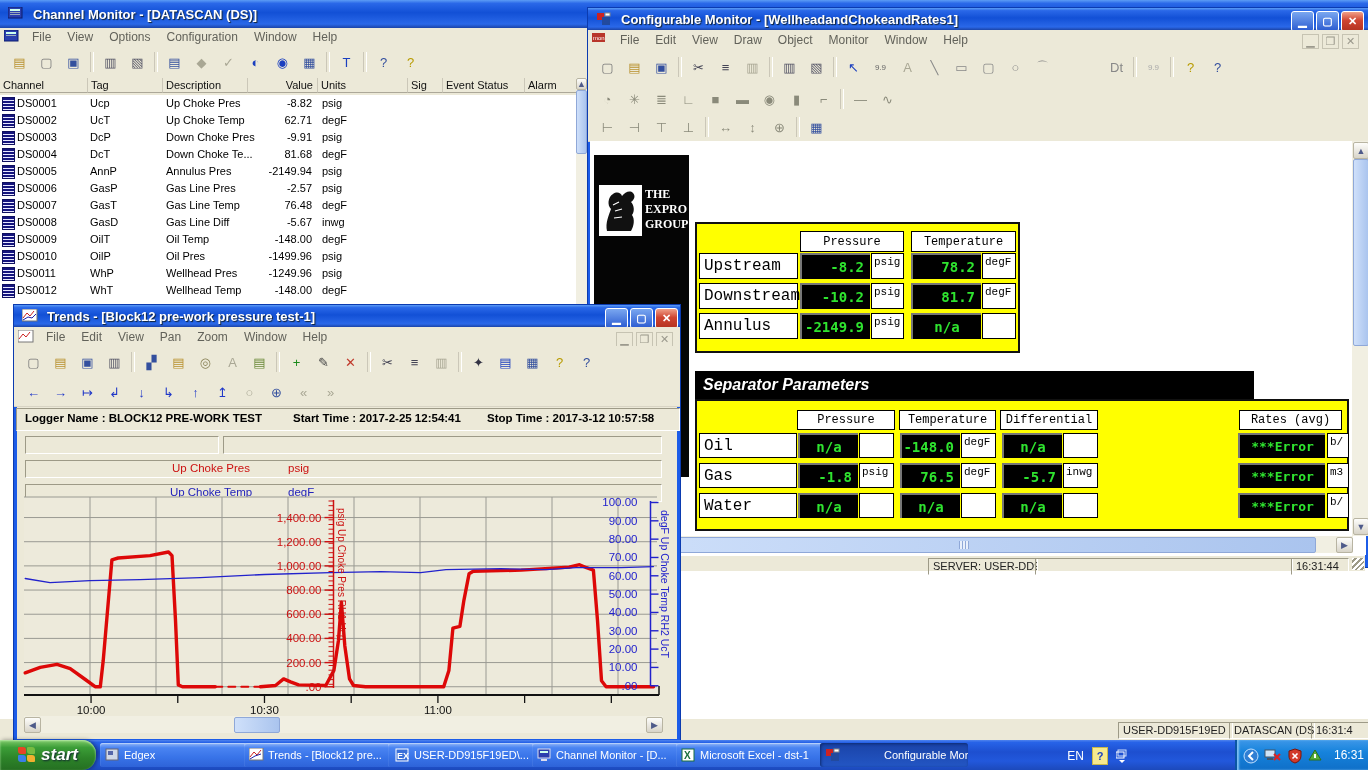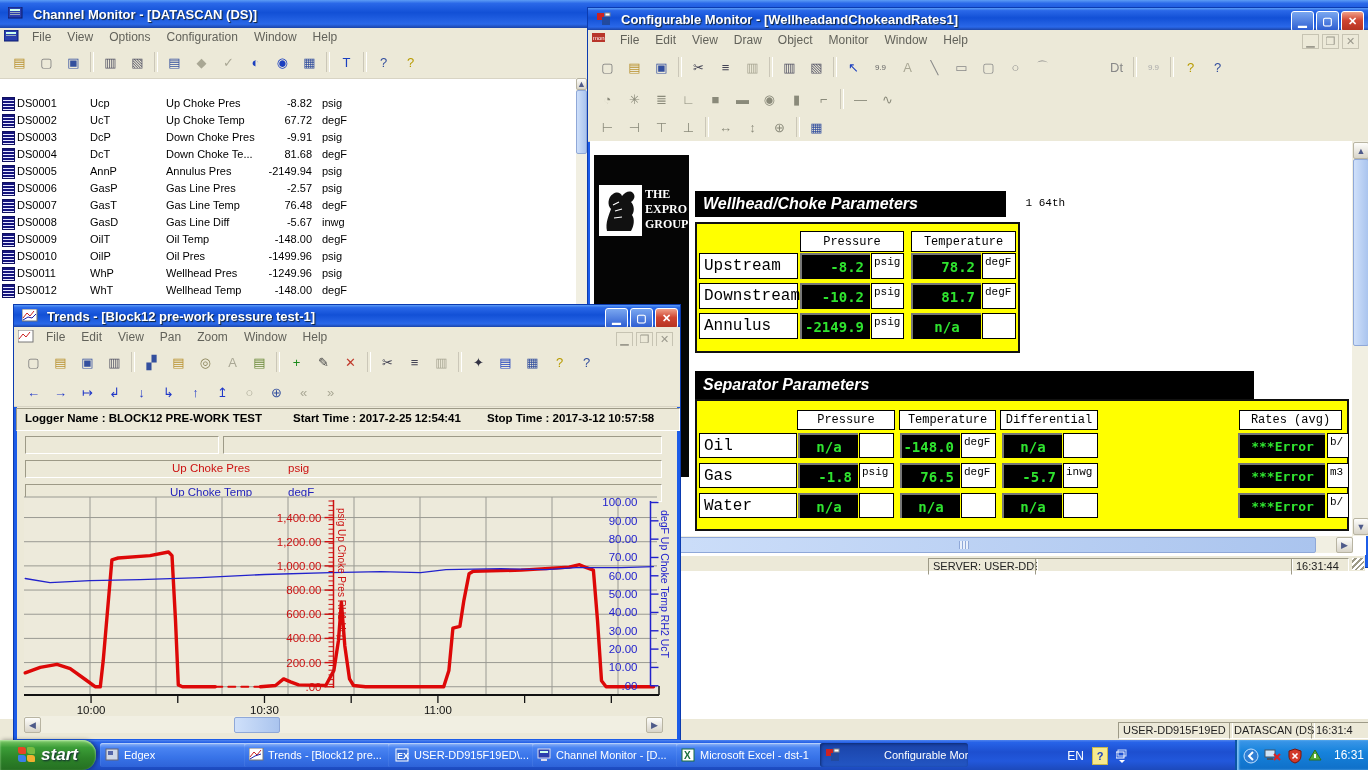--- a/index.html
+++ b/index.html
@@ -172,35 +172,45 @@
         <span class="tbtn" style="color: rgb(169, 167, 148);">✓</span>
         <span class="tbtn" style="color: rgb(27, 63, 191);">◐</span>
         <span class="tbtn" style="color: rgb(27, 63, 191);">◉</span>
         <span class="tbtn" style="color: rgb(51, 79, 158);">▦</span>
         <span class="tsep"></span>
         <span class="tbtn" style="color: rgb(27, 63, 191);">T</span>
         <span class="tsep"></span>
         <span class="tbtn" style="color: rgb(51, 79, 158);">?</span>
         <span class="tbtn" style="color: rgb(184, 155, 0);">?</span>
       </div>
+    <div id="cm-headerrow">
+        <div class="cm-hcell" style="left: 0px; width: 88px;">Channel</div>
+        <div class="cm-hcell" style="left: 88px; width: 75px;">Tag</div>
+        <div class="cm-hcell" style="left: 163px; width: 85px;">Description</div>
+        <div class="cm-hcell" style="left: 248px; width: 70px; text-align: right; padding-right: 4px; box-sizing: border-box;">Value</div>
+        <div class="cm-hcell" style="left: 318px; width: 90px;">Units</div>
+        <div class="cm-hcell" style="left: 408px; width: 35px;">Sig</div>
+        <div class="cm-hcell" style="left: 443px; width: 82px;">Event Status</div>
+        <div class="cm-hcell" style="left: 525px; width: 58px;">Alarm</div>
+      </div>
     <div id="cm-rows">
         <div class="cm-row">
           <span class="row-icon"></span>
           <span class="c-ch">DS0001</span>
           <span class="c-tag">Ucp</span>
           <span class="c-desc">Up Choke Pres</span>
           <span class="c-val">-8.82</span>
           <span class="c-units">psig</span>
         </div>
         <div class="cm-row">
           <span class="row-icon"></span>
           <span class="c-ch">DS0002</span>
           <span class="c-tag">UcT</span>
           <span class="c-desc">Up Choke Temp</span>
-          <span class="c-val">67.72</span>
+          <span class="c-val">62.71</span>
           <span class="c-units">degF</span>
         </div>
         <div class="cm-row">
           <span class="row-icon"></span>
           <span class="c-ch">DS0003</span>
           <span class="c-tag">DcP</span>
           <span class="c-desc">Down Choke Pres</span>
           <span class="c-val">-9.91</span>
           <span class="c-units">psig</span>
         </div>
@@ -383,28 +393,20 @@
             <path d="M14 20 l6 -3 M16 26 l7 -2 M15 33 l8 -1" stroke="#fff" stroke-width="1.2"></path>
           </svg>
         </div>
         <div id="logo-text">
           <div>THE</div>
           <div>EXPRO</div>
           <div>GROUP</div>
         </div>
       </div>
 
-      <div class="blackbar" style="left:105px;top:50px;width:311px;height:26px;">
-        <span>Wellhead/Choke Parameters</span>
-        <div id="choke-assy">
-          <span>[</span>
-          <div id="choke-box">1  64th</div>
-          <span>]</span>
-        </div>
-      </div>
       <div id="wellhead-panel" class="yellowpanel" style="left:105px;top:81px;width:325px;height:131px;">
           <div class="whead" style="left: 103px; top: 7px; width: 104px; height: 21px;">Pressure</div>
           <div class="whead" style="left: 214px; top: 7px; width: 105px; height: 21px;">Temperature</div>
           <div class="wlabel" style="left: 2px; top: 29px; width: 99px; height: 26px;">Upstream</div>
           <div class="wval" style="left: 103px; top: 29px; width: 70px; height: 26px;">-8.2</div>
           <div class="wunit" style="left: 174px; top: 29px; width: 33px; height: 26px;">psig</div>
           <div class="wval" style="left: 214px; top: 29px; width: 70px; height: 26px;">78.2</div>
           <div class="wunit" style="left: 285px; top: 29px; width: 34px; height: 26px;">degF</div>
           <div class="wlabel" style="left: 2px; top: 59px; width: 99px; height: 26px;">Downstream</div>
           <div class="wval" style="left: 103px; top: 59px; width: 70px; height: 26px;">-10.2</div>

